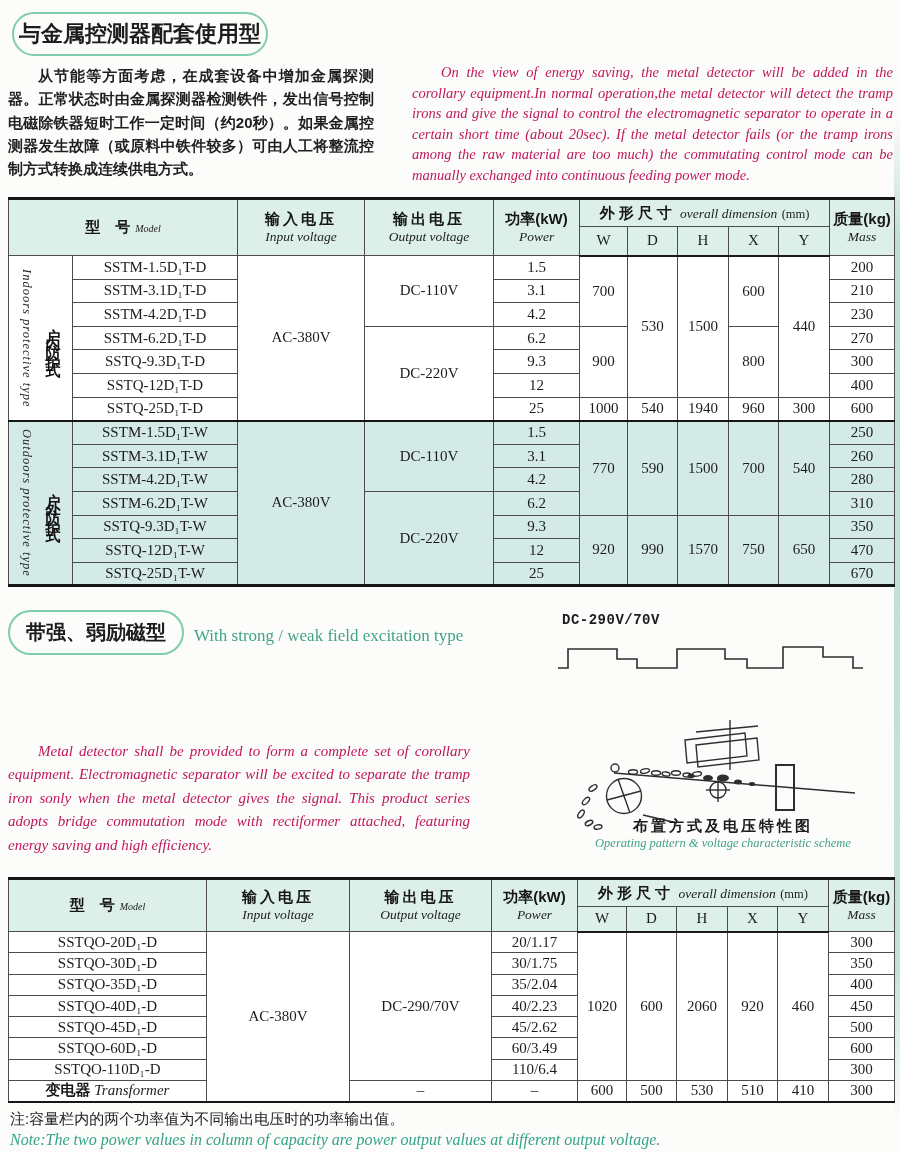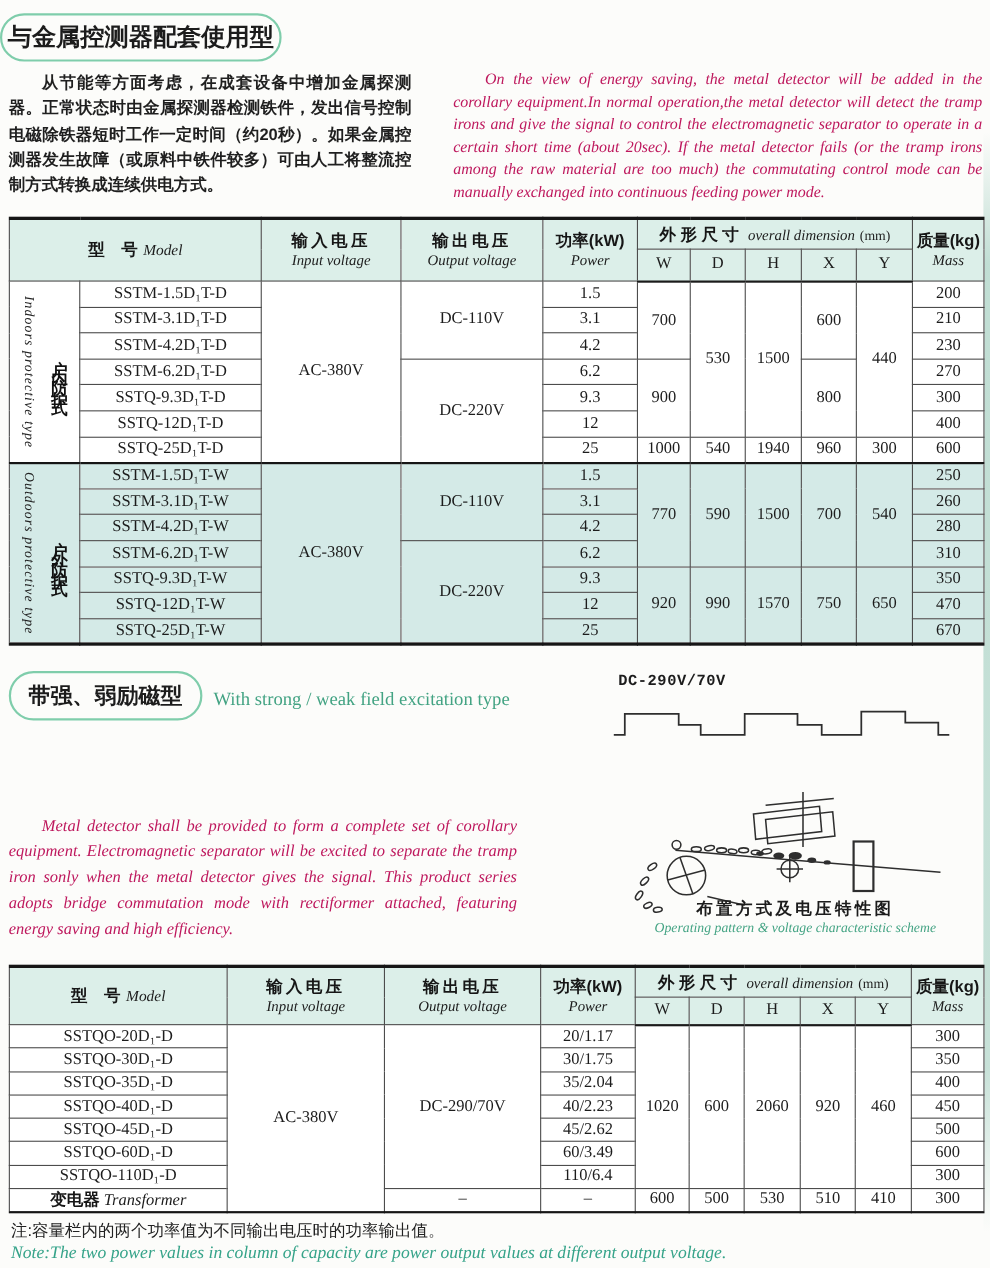--- a/index.html
+++ b/index.html
@@ -7,21 +7,21 @@
         font-family:"Liberation Sans",sans-serif;overflow:hidden;color:#1f1f1f;}
 
   
   .edge-strip{position:absolute;left:894px;top:120px;width:6px;height:1000px;
     background:linear-gradient(to bottom,rgba(130,190,170,0),rgba(120,185,165,.45) 12%,
     rgba(120,185,165,.4) 85%,rgba(130,190,170,0));}
 
   
   .title-box{position:absolute;border:2px solid #7fcdab;border-radius:24px;
     display:flex;align-items:center;justify-content:center;font-weight:bold;color:#1c1c1c;background:transparent;}
-  #box1{left:0;top:12px;width:252px;height:40px;font-size:22px;}
+  #box1{left:12px;top:12px;width:252px;height:40px;font-size:22px;}
   #box2{left:8px;top:610px;width:172px;height:41px;font-size:20px;}
   .title-en{position:absolute;color:#43a383;font-family:"Liberation Serif",serif;font-size:18px;}
   #t1en{left:282px;top:30px;}
   #t2en{left:194px;top:626px;font-size:17px;}
 
   
   .para{position:absolute;text-align:justify;margin:0;}
   .para-cn{color:#1f1f1f;font-weight:600;}
   .para-en{font-family:"Liberation Serif",serif;font-style:italic;color:#be185d;}
   #p1cn{left:8px;top:64px;width:366px;font-size:15px;line-height:23.3px;text-indent:2em;}
@@ -45,21 +45,21 @@
   .hrow2 td{border-bottom:2px solid #1b1b1b;font-family:"Liberation Serif",serif;font-size:15px;}
   #t1 tbody tr{height:23.6px;} #t2 tbody tr{height:21.3px;}
   .num,.model{font-family:"Liberation Serif",serif;font-size:15px;}
   tr.outdoor td{background:#d4eae7;}
   tr.divider td{border-top:2px solid #161616;}
   .vwrap{display:flex;flex-direction:row;align-items:center;justify-content:center;gap:9px;height:100%;}
   .ven{writing-mode:vertical-rl;font-family:"Liberation Serif",serif;font-style:italic;
        font-size:12.5px;letter-spacing:1px;color:#222;}
   .vcn{writing-mode:vertical-rl;text-orientation:upright;font-weight:bold;font-size:15px;
        letter-spacing:9px;color:#111;}
-  .tmodel .hcn{font-size:15px;} .tmodel .hen{font-size:14px;margin-left:5px;}
+  .tmodel .hcn{font-size:15px;} .tmodel .hen{font-size:10px;margin-left:5px;}
 
   
   #wave-label{position:absolute;left:562px;top:612px;font-family:Liberation Mono, monospace;
     font-weight:bold;font-size:14px;letter-spacing:.5px;color:#1c1c1c;}
   .diag-svg{position:absolute;}
   #wave-svg{left:548px;top:614px;}
   #scheme-svg{left:548px;top:690px;}
   #cap-cn{position:absolute;left:595px;top:817px;width:256px;text-align:center;font-weight:bold;
     font-size:15px;letter-spacing:3px;color:#1c1c1c;}
   #cap-en{position:absolute;left:548px;top:836px;width:350px;text-align:center;

